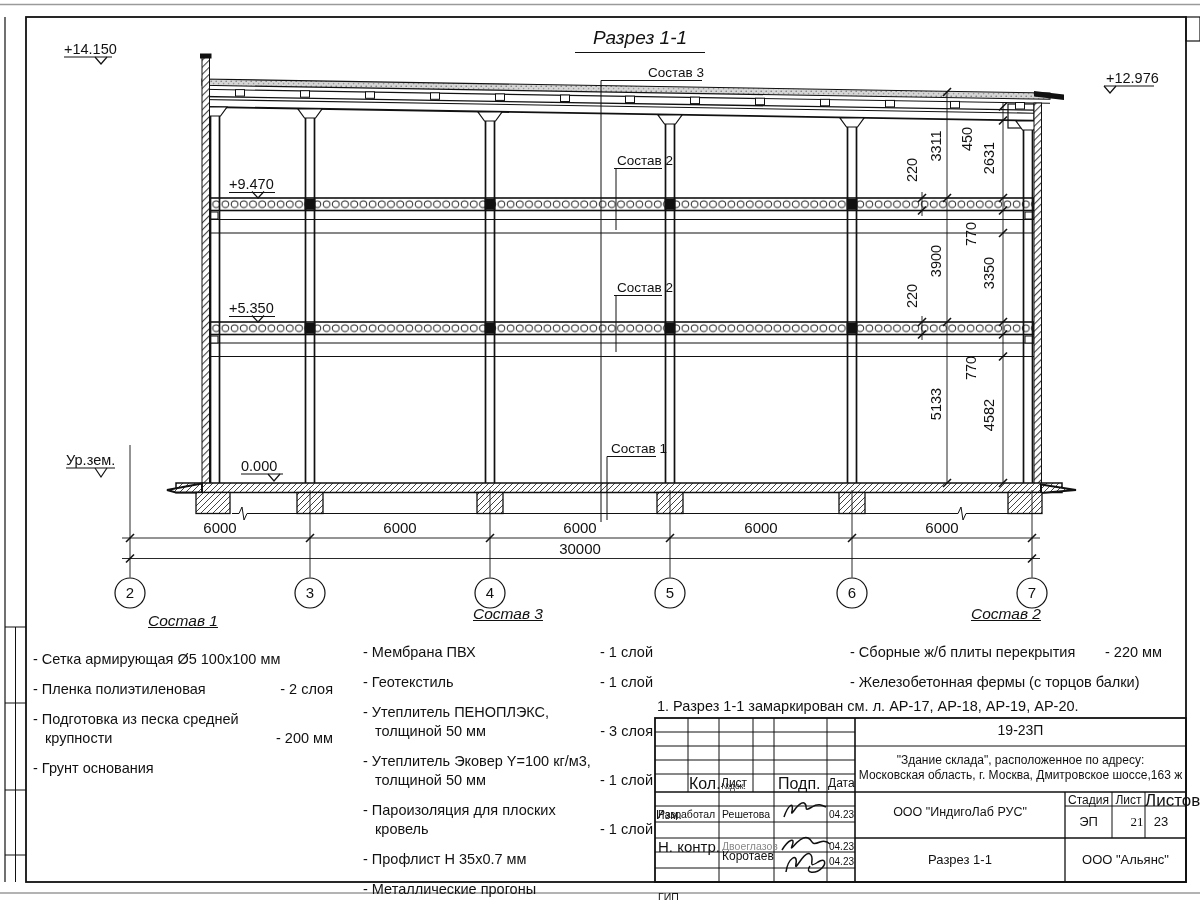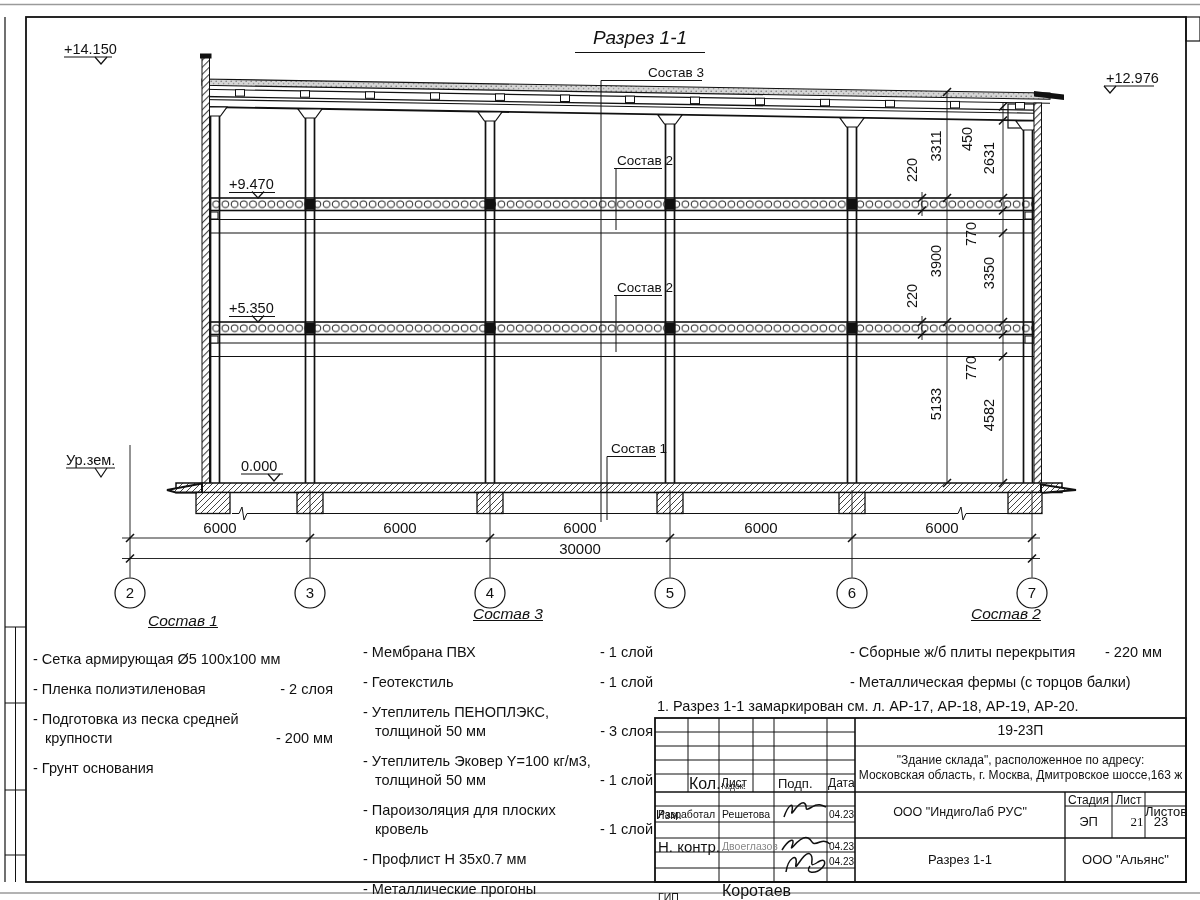--- a/index.html
+++ b/index.html
@@ -375,49 +375,49 @@
 
 </div>
 
 <div class="comp" style="left:850px;top:605px;width:312px;">
   <div class="comp-title">Состав 2</div>
   <div class="comp-item">
     <div class="comp-text">- Сборные ж/б плиты перекрытия</div>
     <div class="comp-val">- 220 мм</div>
   </div>
   <div class="comp-item">
-    <div class="comp-text">- Металлическая фермы (с торцов балки)</div>
+    <div class="comp-text">- Железобетонная фермы (с торцов балки)</div>
     <div class="comp-val"></div>
   </div>
 </div>
 
 <div class="note">1. Разрез 1-1 замаркирован см. л. АР-17, АР-18, АР-19, АР-20.</div>
 
 <div class="st ctr" style="left:855px;top:724px;width:331px;font-size:14px;">19-23П</div>
 <div class="st ctr pre" style="left:858px;top:753px;width:325px;font-size:12px;line-height:15px;">"Здание склада", расположенное по адресу:
 Московская область, г. Москва, Дмитровское шоссе,163 ж</div>
 
 <div class="st" style="left:656px;top:777px;width:32px;font-size:12px;margin-top:32px;">Изм.</div>
 <div class="st" style="left:689px;top:777px;width:30px;font-size:16px;">Кол.</div>
 <div class="st" style="left:721px;top:777px;width:32px;font-size:12px;">Лист</div>
 <div class="st" style="left:721px;top:780px;width:21px;font-size:8.5px;">№док.</div>
-<div class="st" style="left:778px;top:777px;width:48px;font-size:13px;">Подп.</div>
+<div class="st" style="left:778px;top:777px;width:48px;font-size:16px;">Подп.</div>
 <div class="st" style="left:828px;top:777px;width:20px;font-size:12px;">Дата</div>
 
 <div class="st" style="left:658px;top:808px;font-size:10.5px;">Разработал</div>
 <div class="st" style="left:722px;top:808px;font-size:10.5px;">Решетова</div>
 <div class="st" style="left:829px;top:808px;font-size:10px;">04.23</div>
 <div class="st" style="left:658px;top:840px;font-size:15px;">Н. контр.</div>
 <div class="st" style="left:722px;top:840px;font-size:10.5px;color:#888;">Двоеглазов</div>
 <div class="st" style="left:829px;top:840px;font-size:10px;">04.23</div>
 <div class="st" style="left:658px;top:855px;font-size:10.5px;margin-top:36px;">ГИП</div>
-<div class="st" style="left:722px;top:884px;font-size:16px;">Коротаев</div>
+<div class="st" style="left:722px;top:850px;font-size:12px;">Коротаев</div>
 <div class="st" style="left:829px;top:855px;font-size:10px;">04.23</div>
 
 <div class="st ctr" style="left:855px;top:806px;width:210px;font-size:12.5px;">ООО "ИндигоЛаб РУС"</div>
 <div class="st ctr" style="left:1065px;top:794px;width:47px;font-size:12px;">Стадия</div>
 <div class="st ctr" style="left:1112px;top:794px;width:33px;font-size:12px;">Лист</div>
-<div class="st ctr" style="left:1145px;top:794px;width:39px;font-size:13px;margin-top:11px;">Листов</div>
+<div class="st ctr" style="left:1145px;top:794px;width:39px;font-size:17px;">Листов</div>
 <div class="st ctr" style="left:1065px;top:815px;width:47px;font-size:13px;">ЭП</div>
 <div class="st ctr" style="left:1112px;top:815px;width:50px;font-size:13px;font-family:Liberation Serif, serif;">21</div>
 <div class="st ctr" style="left:1145px;top:815px;width:32px;font-size:13px;">23</div>
 <div class="st ctr" style="left:855px;top:853px;width:210px;font-size:13px;">Разрез 1-1</div>
 <div class="st ctr" style="left:1065px;top:853px;width:121px;font-size:13px;">ООО "Альянс"</div>
 
 </body></html>

